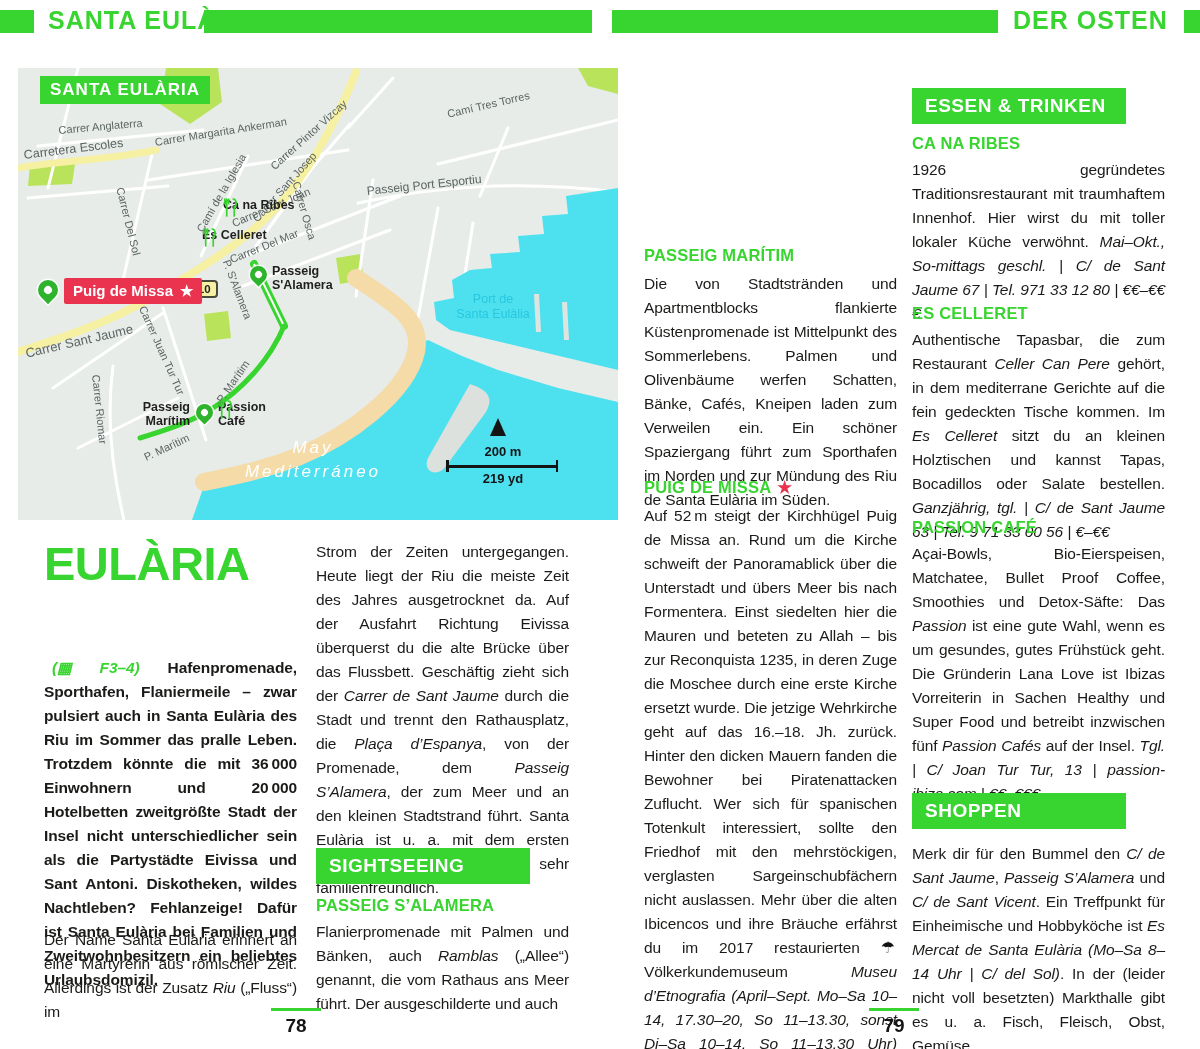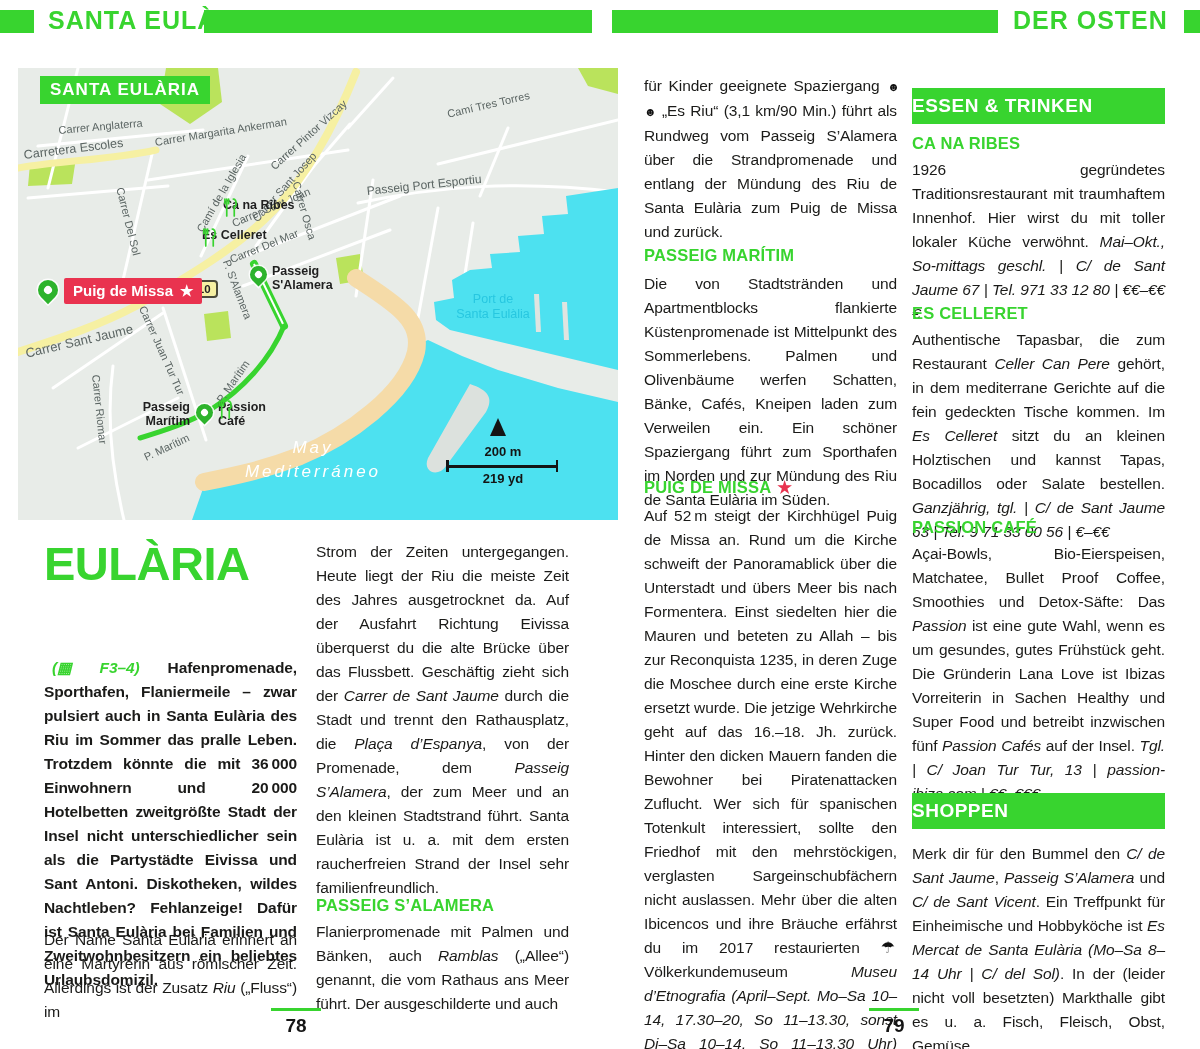--- a/index.html
+++ b/index.html
@@ -37,22 +37,22 @@
   .scaleline::before{left:0;} .scaleline::after{right:0;}
   .body-t{position:absolute;width:253px;font-size:15.5px;line-height:24px;text-align:justify;
           letter-spacing:-0.1px;color:#1a1a18;}
   .body-t b{font-weight:bold;}
   .body-t i{font-style:italic;}
   .mapref{color:#38d42f;font-style:italic;font-weight:bold;margin-left:8px;}
   .family-icon{font-size:12px;letter-spacing:-3px;margin:0 3px 0 1px;color:#111;}
   .rain-icon{font-size:16px;color:#111;margin-right:2px;}
   .big-title{position:absolute;left:44px;top:538px;font-size:47px;line-height:52px;font-weight:bold;
              color:#38d42f;letter-spacing:-0.5px;}
-  .sec-bar{position:absolute;width:253px;height:36px;background:#38d42f;color:#fff;font-weight:bold;
-           font-size:19px;line-height:36px;box-sizing:border-box;letter-spacing:.5px;}
+  .sec-bar{position:absolute;width:214px;height:36px;background:#38d42f;color:#fff;font-weight:bold;
+           font-size:19px;line-height:36px;padding-left:13px;box-sizing:border-box;letter-spacing:.5px;}
   .sub-head{position:absolute;font-size:16.5px;font-weight:bold;color:#38d42f;letter-spacing:.2px;}
   .red-star{color:#e9334f;margin-left:6px;}
   
   .pg-line{position:absolute;width:50px;height:3px;background:#38d42f;}
   .pg-num{position:absolute;width:70px;text-align:center;font-size:19px;font-weight:bold;color:#141414;}
 </style>
 </head>
 <body>
 
 <div class="page">
@@ -201,24 +201,24 @@
     <div class="scale-text" style="left:430px;top:403px;">219 yd</div>
   </div>
 
   <div class="big-title">
     <div>EULÀRIA</div>
   </div>
   <div class="body-t" style="left:44px;top:656px;"><span class="mapref">(▦ F3–4)</span> <b>Hafenpromenade, Sporthafen, Flaniermeile – zwar pulsiert auch in Santa Eulària des Riu im Sommer das pralle Leben. Trotzdem könnte die mit 36 000 Einwohnern und 20 000 Hotelbetten zweitgrößte Stadt der Insel nicht unterschiedlicher sein als die Partystädte Eivissa und Sant Antoni. Diskotheken, wildes Nachtleben? Fehlanzeige! Dafür ist Santa Eulària bei Familien und Zweitwohnbesitzern ein beliebtes Urlaubsdomizil.</b></div>
   <div class="body-t" style="left:44px;top:928px;">Der Name Santa Eulària erinnert an eine Märtyrerin aus römischer Zeit. Allerdings ist der Zusatz <i>Riu</i> („Fluss“) im</div>
 
   <div class="body-t" style="left:316px;top:540px;">Strom der Zeiten untergegangen. Heute liegt der Riu die meiste Zeit des Jahres ausgetrocknet da. Auf der Ausfahrt Richtung Eivissa überquerst du die alte Brücke über das Flussbett. Geschäftig zieht sich der <i>Carrer de Sant Jaume</i> durch die Stadt und trennt den Rathausplatz, die <i>Plaça d’Espanya</i>, von der Promenade, dem <i>Passeig S’Alamera</i>, der zum Meer und an den kleinen Stadtstrand führt. Santa Eulària ist u. a. mit dem ersten raucherfreien Strand der Insel sehr familienfreundlich.</div>
+  <div class="sec-bar" style="left:316px;top:848px;">SIGHTSEEING</div>
   <div class="sub-head" style="left:316px;top:896px;">PASSEIG S’ALAMERA</div>
   <div class="body-t" style="left:316px;top:920px;">Flanierpromenade mit Palmen und Bänken, auch <i>Ramblas</i> („Allee“) genannt, die vom Rathaus ans Meer führt. Der ausgeschilderte und auch</div>
 
-  <div class="body-t" style="left:644px;top:74px;">für Kinder geeignete Spaziergang <span class="family-icon">☻☻</span> „Es Riu“ (3,1 km/90 Min.) führt als Rundweg vom Passeig S’Alamera über die Strandpromenade und entlang der Mündung des Riu de Santa Eulària zum Puig de Missa und zurück.</div>
   <div class="sub-head" style="left:644px;top:246px;">PASSEIG MARÍTIM</div>
   <div class="body-t" style="left:644px;top:272px;">Die von Stadtstränden und Apartmentblocks flankierte Küstenpromenade ist Mittelpunkt des Sommerlebens. Palmen und Olivenbäume werfen Schatten, Bänke, Cafés, Kneipen laden zum Verweilen ein. Ein schöner Spaziergang führt zum Sporthafen im Norden und zur Mündung des Riu de Santa Eulària im Süden.</div>
   <div class="sub-head" style="left:644px;top:478px;">
     <span>PUIG DE MISSA</span><span class="red-star">★</span>
   </div>
   <div class="body-t" style="left:644px;top:504px;">Auf 52 m steigt der Kirchhügel Puig de Missa an. Rund um die Kirche schweift der Panoramablick über die Unterstadt und übers Meer bis nach Formentera. Einst siedelten hier die Mauren und beteten zu Allah – bis zur Reconquista 1235, in deren Zuge die Moschee durch eine erste Kirche ersetzt wurde. Die jetzige Wehrkirche geht auf das 16.–18. Jh. zurück. Hinter den dicken Mauern fanden die Bewohner bei Piratenattacken Zuflucht. Wer sich für spanischen Totenkult interessiert, sollte den Friedhof mit den mehrstöckigen, verglasten Sargeinschubfächern nicht auslassen. Mehr über die alten Ibicencos und ihre Bräuche erfährst du im 2017 restaurierten <span class="rain-icon">☂</span> Völkerkundemuseum <i>Museu d’Etnografia (April–Sept. Mo–Sa 10–14, 17.30–20, So 11–13.30, sonst Di–Sa 10–14, So 11–13.30 Uhr)</i> nahe der Kirche.  </div>
 
   <div class="sec-bar" style="left:912px;top:88px;">ESSEN &amp; TRINKEN</div>
   <div class="sub-head" style="left:912px;top:134px;">CA NA RIBES</div>
   <div class="body-t" style="left:912px;top:158px;">1926 gegründetes Traditionsrestaurant mit traumhaftem Innenhof. Hier wirst du mit toller lokaler Küche verwöhnt. <i>Mai–Okt., So-mittags geschl. | C/ de Sant Jaume 67 | Tel. 971 33 12 80 | €€–€€€</i></div>

